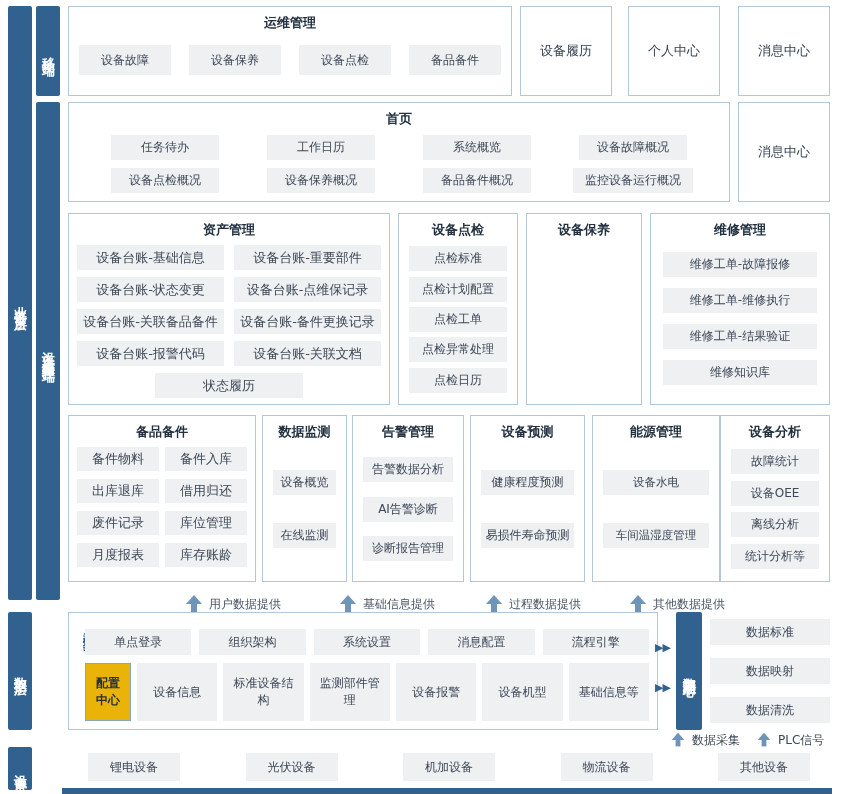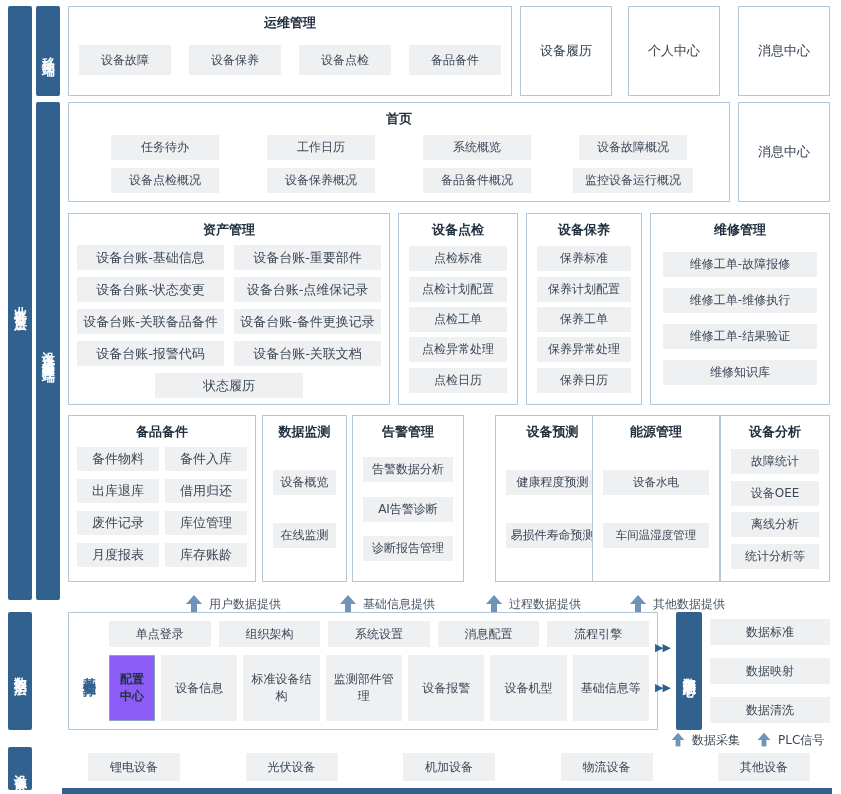--- a/index.html
+++ b/index.html
@@ -67,21 +67,21 @@
   .grid2 .span2 { grid-column:1 / 3; width:148px; justify-self:center; }
 
   .stack { flex:1; display:flex; flex-direction:column; justify-content:space-evenly; padding:2px 10px 6px; }
   .stack .btn { height:25px; flex:0 0 auto; }
   .stack.narrowpad { padding:2px 12px 8px; }
 
   
   #spare-panel    { left:68px;  top:415px; width:188px; height:167px; }
   #monitor-panel  { left:262px; top:415px; width:85px;  height:167px; }
   #alarm-panel    { left:352px; top:415px; width:112px; height:167px; }
-  #predict-panel  { left:470px; top:415px; width:115px; height:167px;margin-left:25px; }
+  #predict-panel  { left:470px; top:415px; width:115px; height:167px; }
   #energy-panel   { left:592px; top:415px; width:128px; height:167px; }
   #analysis-panel { left:720px; top:415px; width:110px; height:167px; }
   #spare-panel .grid2 { gap:8px 6px; padding:6px 8px 8px; }
   #spare-panel .btn { height:24px; }
   #energy-panel .btn { font-size:11.5px; padding:0 3px; }
 
   
   #flow-row { position:absolute; left:68px; top:583px; width:662px; height:26px; }
   .flow-group { position:absolute; top:12px; display:flex; align-items:center; gap:7px; }
   .fg1 { left:118px; } .fg2 { left:272px; } .fg3 { left:418px; } .fg4 { left:562px; }
@@ -91,32 +91,32 @@
     content:""; position:absolute; top:0; left:0;
     border-left:8px solid transparent; border-right:8px solid transparent;
     border-bottom:9px solid #6f94b8;
   }
   .arrow-up::after {
     content:""; position:absolute; top:9px; left:5px; width:6px; height:8px; background:#6f94b8;
   }
 
   
   #bar-datalayer { left:8px; top:612px; width:24px; height:118px; }
-  #support-panel { left:68px; top:612px; width:590px; height:118px; flex-direction:row; padding:8px; }
+  #support-panel { left:68px; top:612px; width:590px; height:118px; flex-direction:column; padding:8px; }
   .vtext {
     writing-mode:vertical-rl; text-orientation:upright;
     font-weight:bold; color:#31618f; font-size:13px; letter-spacing:2px;
     display:flex; align-items:center; justify-content:center; width:24px; flex:0 0 auto;
   }
   .support-main { flex:1; display:flex; flex-direction:column; gap:8px; padding-left:8px; }
   .support-row1 { display:flex; gap:8px; flex:0 0 26px; }
   .support-row1 .btn { flex:1; height:26px; }
   .support-row2 { display:flex; gap:6px; flex:1; }
   .config-box {
-    border:1px solid #8aa5bf; background:#8b5cf6; color:#22303f; font-weight:bold;
+    border:1px solid #8aa5bf; background:#eab308; color:#22303f; font-weight:bold;
     font-size:12px; line-height:1.45; text-align:center;
     display:flex; align-items:center; justify-content:center;
     width:46px; padding:0 8px; flex:0 0 auto;
   }
   .btn2 {
     flex:1; background:#eef0f2; color:#3d4756; font-size:12px; line-height:1.4;
     display:flex; align-items:center; justify-content:center; text-align:center; padding:0 6px;
   }
 
   .dbl { position:absolute; color:#31618f; font-size:11px; letter-spacing:-1px; font-weight:bold; }
@@ -206,27 +206,20 @@
       <div class="btn">点检标准</div>
       <div class="btn">点检计划配置</div>
       <div class="btn">点检工单</div>
       <div class="btn">点检异常处理</div>
       <div class="btn">点检日历</div>
     </div>
   </div>
 
   <div class="panel" id="maintenance-panel">
     <div class="panel-title">设备保养</div>
-    <div class="stack">
-      <div class="btn">保养标准</div>
-      <div class="btn">保养计划配置</div>
-      <div class="btn">保养工单</div>
-      <div class="btn">保养异常处理</div>
-      <div class="btn">保养日历</div>
-    </div>
   </div>
 
   <div class="panel" id="repair-panel">
     <div class="panel-title">维修管理</div>
     <div class="stack narrowpad">
       <div class="btn">维修工单-故障报修</div>
       <div class="btn">维修工单-维修执行</div>
       <div class="btn">维修工单-结果验证</div>
       <div class="btn">维修知识库</div>
     </div>

